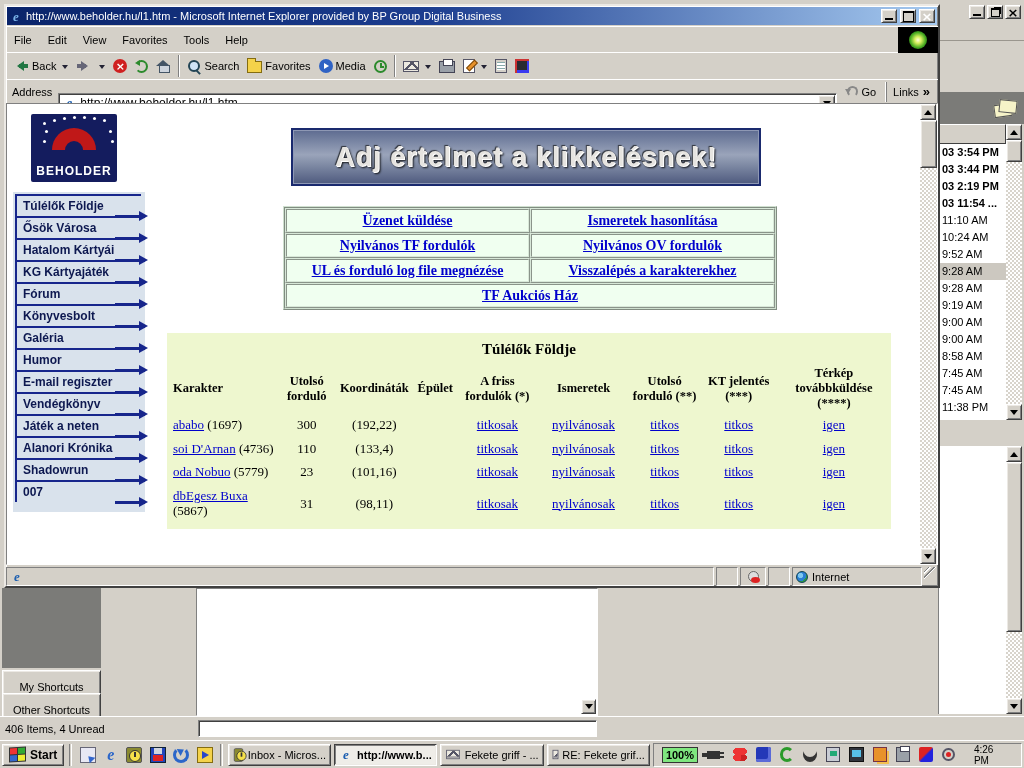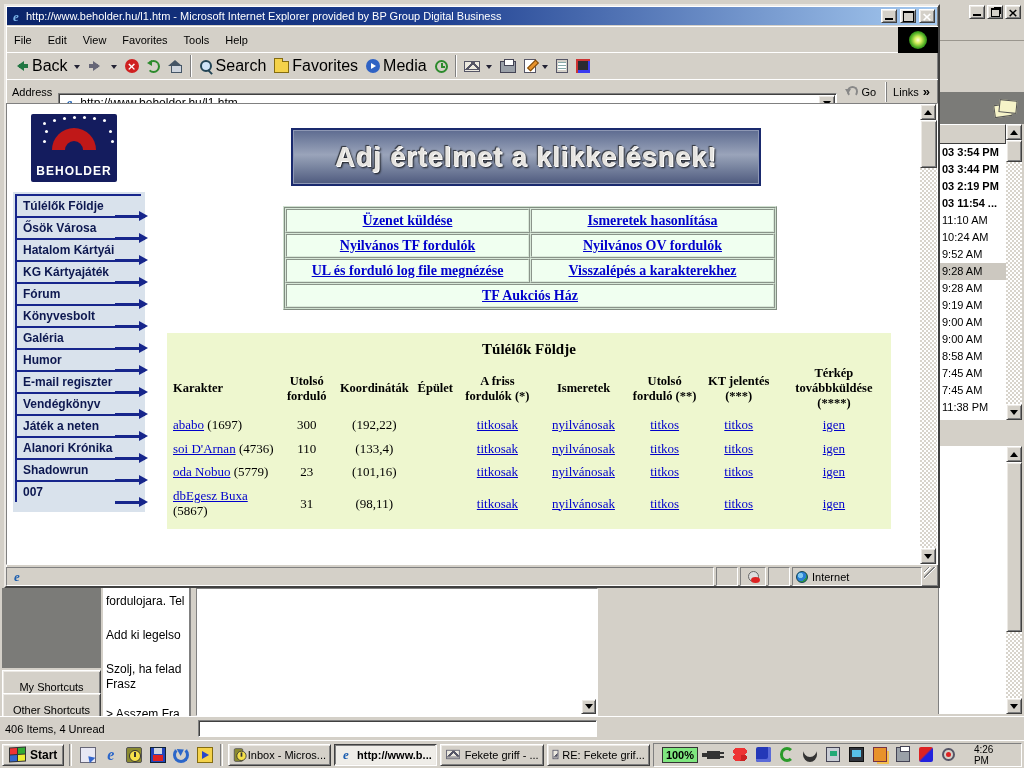--- a/index.html
+++ b/index.html
@@ -72,21 +72,21 @@
   .ie-e { width:14px; height:14px; display:flex; align-items:center; justify-content:center; }
   .ie-e::before { content:"e"; font:bold italic 13px/1 "Liberation Serif",serif; color:#79b2e8; }
   .ie-e.dark::before { color:#1d5fb0; }
   .ie-menubar { height:26px; display:flex; align-items:center; border-top:1px solid #fff; position:relative; }
   .menu-item { padding:0 8px; font-size:11px; line-height:24px; }
   .brand-logo { position:absolute; right:0; top:0; width:40px; height:26px; background:#000;
                 display:flex; align-items:center; justify-content:center; }
   .brand-orb { width:18px; height:18px; border-radius:50%;
                background:radial-gradient(circle at 50% 50%, #fffce0 0%, #d8f060 25%, #46a820 60%, #0c3c08 100%); }
   .ie-toolbar { height:27px; display:flex; align-items:center; border-top:1px solid #fff; padding-left:2px; }
-  .tbtn { display:flex; align-items:center; gap:3px; padding:2px 4px; height:24px; font-size:16px; }
+  .tbtn { display:flex; align-items:center; gap:3px; padding:2px 4px; height:24px; font-size:11px; }
   .tsep { width:2px; height:22px; margin:0 3px; border-left:1px solid #808080; border-right:1px solid #fff; }
   .i-back, .i-fwd { position:relative; width:17px; height:12px; }
   .i-back::before { content:""; position:absolute; left:0; top:1px; border:5px solid transparent; border-right:7px solid #274; }
   .i-back::after  { content:""; position:absolute; left:7px; top:4px; width:9px; height:4px; background:#274; }
   .i-fwd::before  { content:""; position:absolute; right:0; top:1px; border:5px solid transparent; border-left:7px solid #667; }
   .i-fwd::after   { content:""; position:absolute; right:7px; top:4px; width:9px; height:4px; background:#667; }
   .i-stop { width:14px; height:14px; border-radius:50%; background:#cf2020; color:#fff; display:flex;
             align-items:center; justify-content:center; }
   .i-stop::before { content:"\00d7"; font:bold 11px/1 "DejaVu Sans",sans-serif; }
   .i-refresh { width:13px; height:13px; border:2px solid #2c8a2c; border-radius:50%; border-left-color:transparent; position:relative; }
@@ -277,27 +277,20 @@
   </div>
 
   <div class="ol-bar"></div>
   <div class="ol-shortcut raised" style="top:670px">
     <span>My Shortcuts</span>
   </div>
   <div class="ol-shortcut raised" style="top:693px">
     <span>Other Shortcuts</span>
   </div>
 
-  <div class="ol-msgcol">
-    <div class="pl-1">fordulojara. Tel</div>
-    <div class="pl-2">Add ki legelso</div>
-    <div class="pl-3">Szolj, ha felad</div>
-    <div class="pl-4">Frasz</div>
-    <div class="pl-5">&gt; Asszem Fra</div>
-  </div>
   <div class="ol-midpane">
     <div class="ol-mid-arr arr raised arr-down"></div>
   </div>
 
   <div class="ol-status">
     <span>406 Items, 4 Unread</span>
     <div class="ol-status-field sunken"></div>
   </div>
 </div>
 

